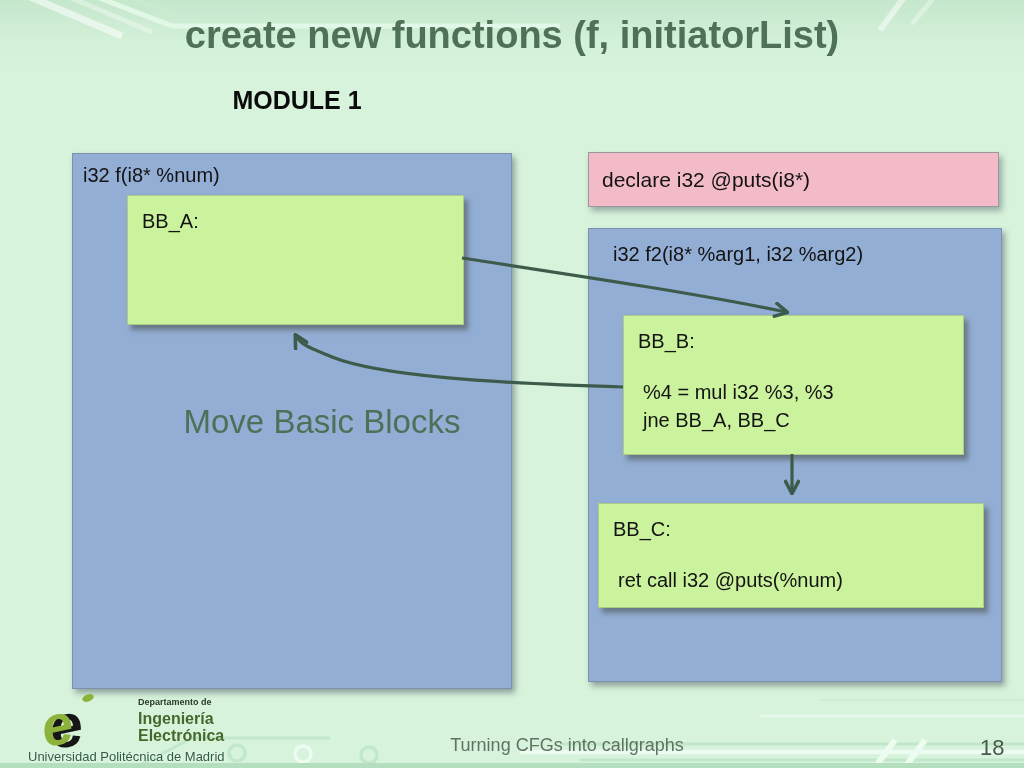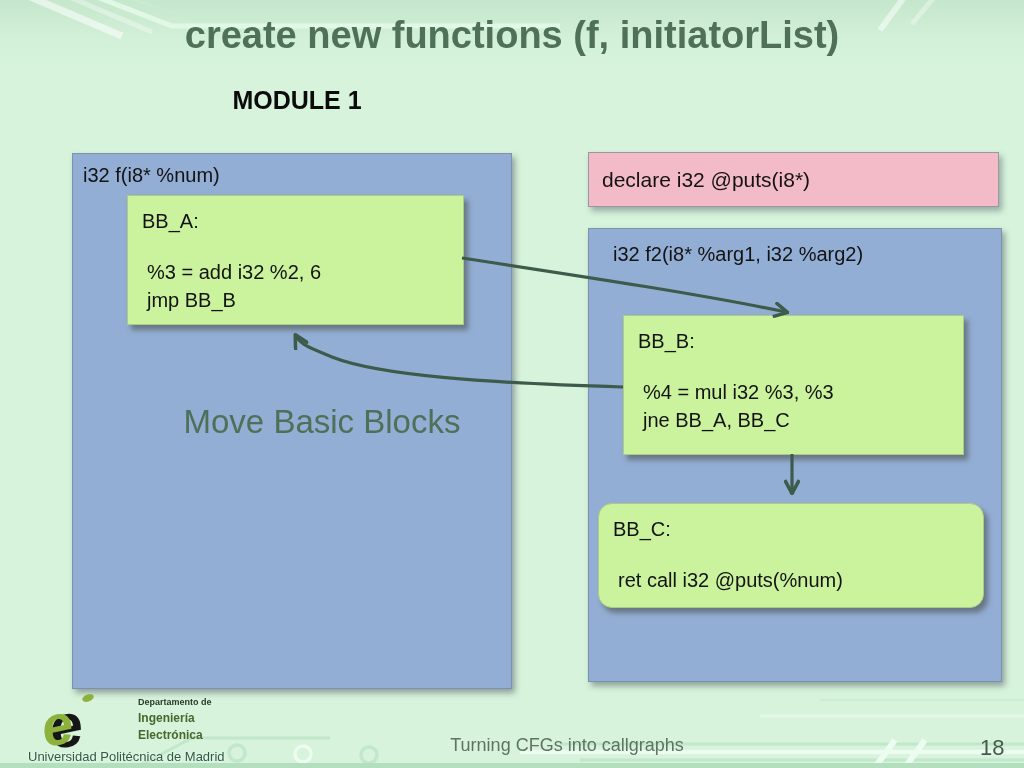--- a/index.html
+++ b/index.html
@@ -19,33 +19,33 @@
   .fn-sig{position:absolute;font-size:20px;color:#131313;}
   .sig1{left:10px;top:10px;} .sig2{left:24px;top:14px;}
   .decl-box{position:absolute;left:588px;top:152px;width:409px;height:53px;
     background:#f3bac7;border:1px solid #97999e;box-shadow:3px 4px 6px rgba(55,65,80,0.4);
     display:flex;align-items:center;z-index:1;}
   .decl-box span{font-size:21px;color:#131313;padding-left:13px;}
   .bb{position:absolute;background:#cbf29c;border:1px solid #aecb85;
     box-shadow:4px 5px 5px rgba(70,75,70,0.55);color:#131313;font-size:20px;z-index:2;}
   .bb-a{left:127px;top:195px;width:335px;height:128px;}
   .bb-b{left:623px;top:315px;width:339px;height:138px;}
-  .bb-c{left:598px;top:503px;width:384px;height:103px;border-radius:14px;}
+  .bb-c{left:598px;top:503px;width:384px;height:103px;}
   .bb-label{padding:12px 0 0 14px;line-height:26px;}
   .bb-code{padding:24px 0 0 19px;line-height:28px;}
   .annotation{position:absolute;left:322px;top:403px;transform:translateX(-50%);
     font-size:33px;color:#4c7158;z-index:2;white-space:nowrap;}
   svg.arrows{position:absolute;left:0;top:0;z-index:3;pointer-events:none;}
   .footer-caption{position:absolute;left:567px;top:735px;transform:translateX(-50%);
     font-size:18px;color:#5f7265;z-index:4;white-space:nowrap;}
   .page-number{position:absolute;left:980px;top:735px;font-size:22px;color:#49584f;z-index:4;}
   .logo{position:absolute;left:14px;top:692px;z-index:4;}
   .logo-text{position:absolute;left:138px;top:698px;z-index:4;line-height:1;}
   .logo-dept{font-size:9px;font-weight:bold;color:#2c3a28;margin-bottom:3px;}
-  .logo-line{font-size:12px;font-weight:bold;color:#47682c;line-height:17px;}
+  .logo-line{font-size:16px;font-weight:bold;color:#47682c;line-height:17px;}
   .university{position:absolute;left:28px;top:749px;font-size:13px;color:#2e5c45;
     text-shadow:0 0 3px rgba(255,255,255,0.9);z-index:4;}
 </style>
 </head>
 <body>
 
 <div class="slide">
 
   <svg class="decor" width="1024" height="768" viewBox="0 0 1024 768">
     <path d="M28,-4 L122,36" stroke="rgba(255,255,255,0.55)" stroke-width="7" fill="none"></path>
@@ -78,24 +78,20 @@
 
   <div class="decl-box">
     <span>declare i32 @puts(i8*)</span>
   </div>
   <div class="module-box mod2">
     <div class="fn-sig sig2">i32 f2(i8* %arg1, i32 %arg2)</div>
   </div>
 
   <div class="bb bb-a">
     <div class="bb-label">BB_A:</div>
-    <div class="bb-code">
-      <div>%3 = add i32 %2, 6</div>
-      <div>jmp BB_B</div>
-    </div>
   </div>
 
   <div class="bb bb-b">
     <div class="bb-label">BB_B:</div>
     <div class="bb-code">
       <div>%4 = mul i32 %3, %3</div>
       <div>jne BB_A, BB_C</div>
     </div>
   </div>
 

